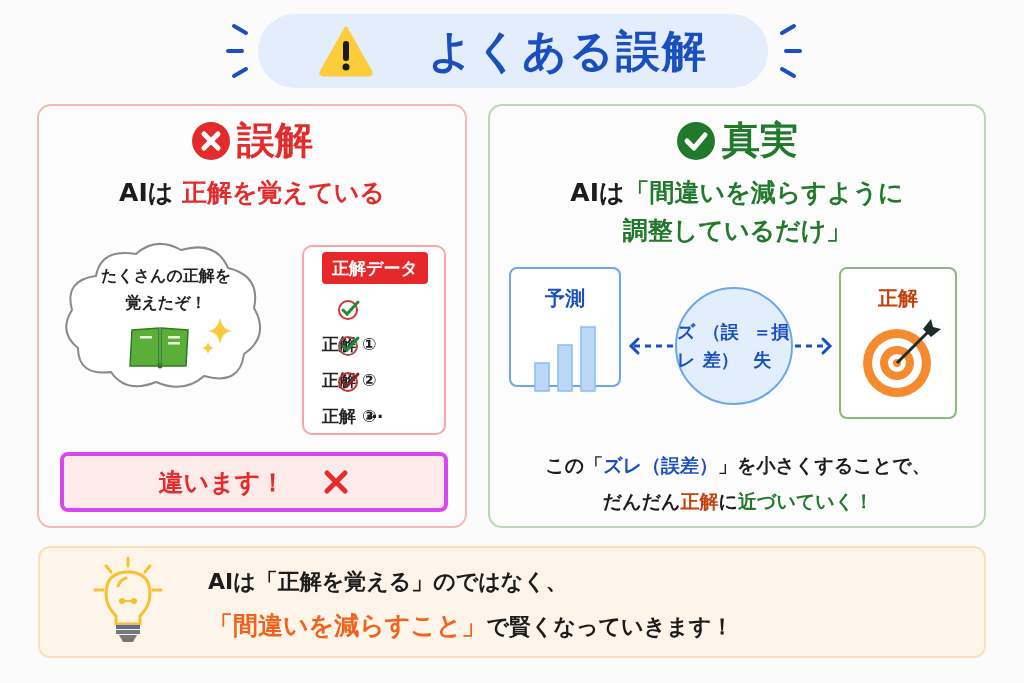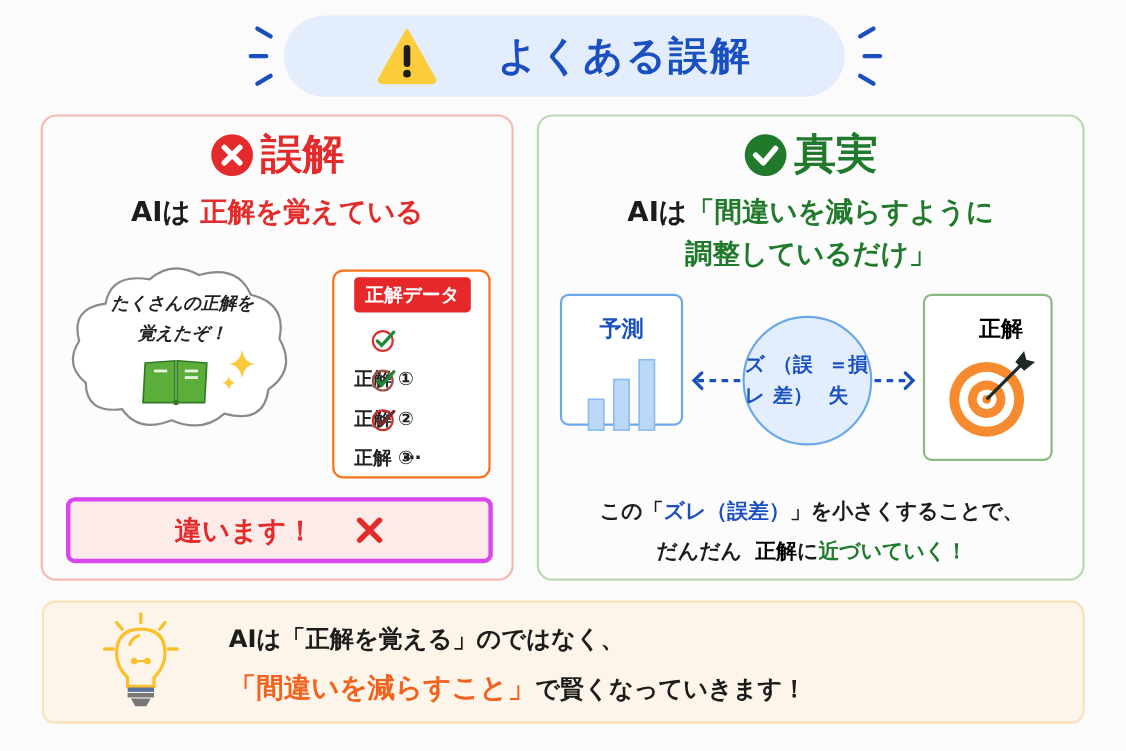--- a/index.html
+++ b/index.html
@@ -6,38 +6,38 @@
   body {
     width: 1024px; height: 683px; background: #fbfbfb; position: relative; overflow: hidden;
     font-family: "DejaVu Sans", "Liberation Sans", sans-serif; font-weight: bold;
   }
   .abs { position: absolute; }
   
   .title-pill {
     left: 258px; top: 14px; width: 510px; height: 74px; border-radius: 37px;
     background: #e3edfc; display: flex; align-items: center; justify-content: center; gap: 18px;
   }
-  .title-text { color: #1a4fc0; font-size: 36px; letter-spacing: 2px; margin-left: 36px; }
+  .title-text { color: #1a4fc0; font-size: 44px; letter-spacing: 2px; margin-left: 36px; }
   .burst { width: 30px; height: 60px; }
   
   .panel { border-radius: 14px; background: #fdfcfc; }
   .panel-left { left: 37px; top: 104px; width: 430px; height: 424px; border: 2px solid #f4b9b1; }
   .panel-right { left: 488px; top: 104px; width: 498px; height: 424px; border: 2px solid #b9d8b4; }
   .panel-head { display: flex; align-items: center; justify-content: center; gap: 6px; font-family: Liberation Serif, serif; }
   .head-text { font-size: 38px; }
   .sub { font-size: 25px; text-align: center; line-height: 38px; }
   .red { color: #e32b2b; }
   .green { color: #217a2c; }
   .blue { color: #1a4fc0; }
-  .orange { color: #000000; margin-left: 12px; }
+  .orange { color: #c2410c; }
   .dark { color: #1c1c1c; }
   
   .cloud-text { font-size: 16px; color: #222; text-align: center; line-height: 27px; }
   
-  .data-card { left: 302px; top: 245px; width: 144px; height: 190px; border: 2px solid #f97316; border-radius: 10px; background: #fff; }
+  .data-card { left: 302px; top: 245px; width: 144px; height: 190px; border: 2px solid #fca5a5; border-radius: 10px; background: #fff; }
   .data-tag { position: absolute; left: 18px; top: 5px; width: 106px; height: 32px; border-radius: 4px; background: #e7282b; color: #fff; font-size: 17px; display: flex; align-items: center; justify-content: center; }
   .data-row { position: absolute; left: 18px; display: flex; align-items: center; gap: 12px; font-size: 17px; color: #222; flex-direction: column; }
   .data-dots { position: absolute; left: 62px; top: 155px; font-size: 17px; color: #222; letter-spacing: 1px; }
   
   .wrong-bar { left: 60px; top: 452px; width: 388px; height: 60px; border: 4px solid #d946ef; border-radius: 8px; background: #fdebea; display: flex; align-items: center; justify-content: center; gap: 38px; font-size: 25px; color: #e32b2b; }
   
   .box-pred { left: 509px; top: 267px; width: 112px; height: 120px; border: 2px solid #6aa8e8; border-radius: 8px; background: #fff; }
   .box-ans { left: 839px; top: 267px; width: 118px; height: 152px; border: 2px solid #88b97f; border-radius: 8px; background: #fff; }
   .box-label { position: absolute; top: 16px; width: 100%; text-align: center; font-size: 20px; }
   .circle { left: 675px; top: 287px; width: 118px; height: 118px; border-radius: 50%; background: #e3eefc; border: 2px solid #6aa8e8; display: flex; flex-direction: row; align-items: center; justify-content: center; color: #1a4fc0; font-size: 18px; line-height: 28px; }
@@ -78,21 +78,21 @@
   <span class="head-text red">誤解</span>
 </div>
 <div class="abs sub" style="left:37px;top:174px;width:430px;">
   <span class="dark">AIは</span>
   <span class="red">正解を覚えている</span>
 </div>
 
 <svg class="abs" style="left:56px;top:236px;" width="220" height="160" viewBox="0 0 220 160">
   <path d="M40 40 Q45 12 80 18 Q100 0 125 14 Q160 4 172 32 Q205 40 198 72 Q214 100 188 118 Q184 150 148 140 Q128 158 100 146 Q70 158 55 136 Q22 140 22 112 Q2 96 16 74 Q8 44 40 40 Z" fill="#fff" stroke="#8a8a8a" stroke-width="2"></path>
 </svg>
-<div class="abs cloud-text" style="left:66px;top:262px;width:200px;font-style:italic;">
+<div class="abs cloud-text" style="left:66px;top:262px;width:200px;">
   <div>たくさんの正解を</div>
   <div>覚えたぞ！</div>
 </div>
 <svg class="abs" style="left:128px;top:324px;" width="64" height="46" viewBox="0 0 64 46">
   <path d="M4 6 L31 4 L31 42 L2 42 Z" fill="#5cae3a" stroke="#2f7a22" stroke-width="1.5"></path>
   <path d="M33 4 L60 6 L58 42 L33 42 Z" fill="#5cae3a" stroke="#2f7a22" stroke-width="1.5"></path>
   <rect x="12" y="12" width="12" height="2.5" fill="#e9f5df"></rect>
   <rect x="40" y="12" width="12" height="2.5" fill="#e9f5df"></rect>
   <rect x="40" y="18" width="12" height="2.5" fill="#e9f5df"></rect>
   <circle cx="32" cy="42" r="2.5" fill="#2f7a22"></circle>

